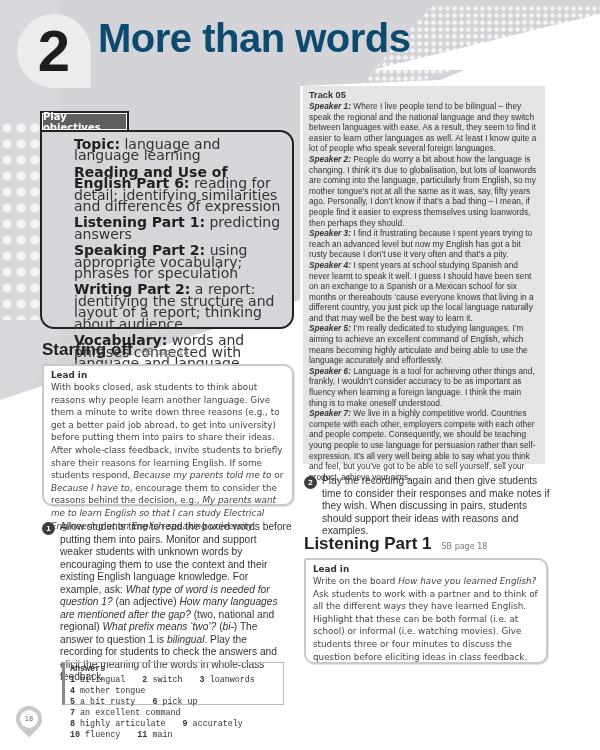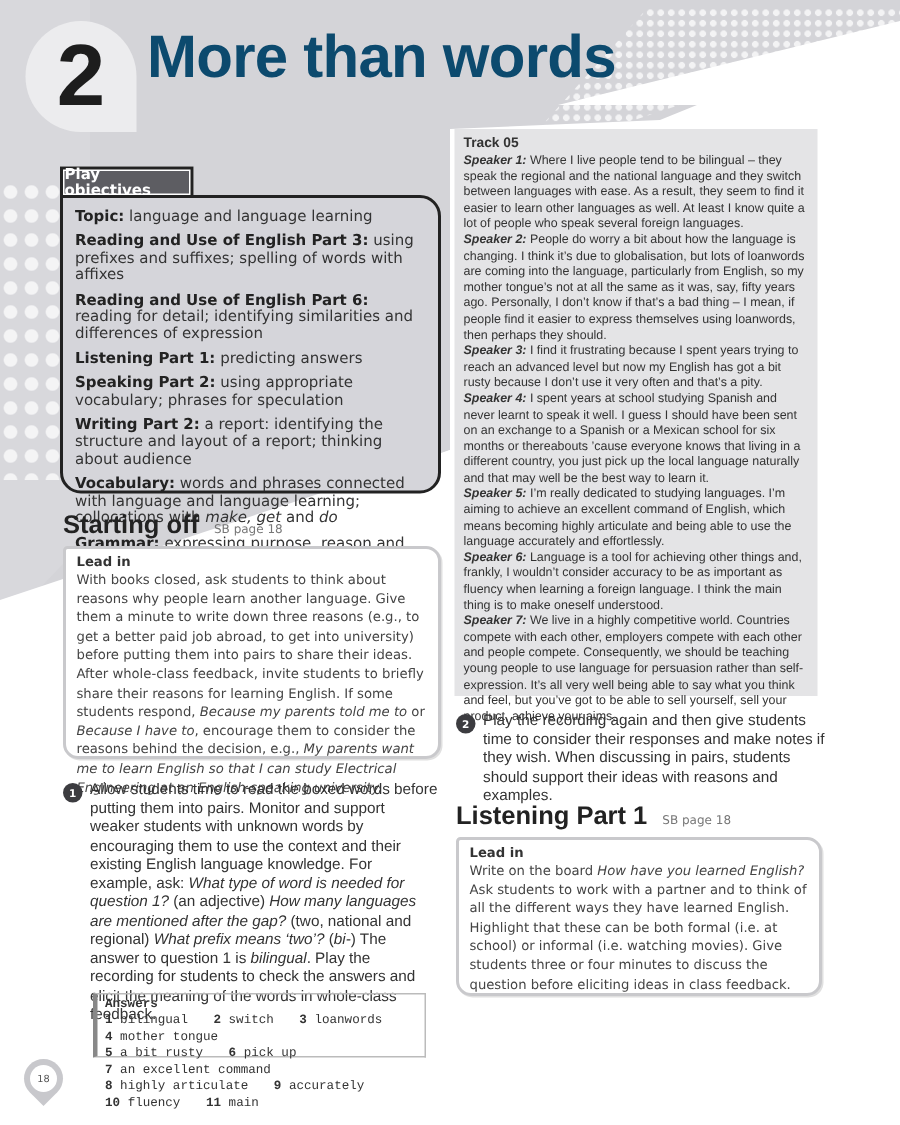--- a/index.html
+++ b/index.html
@@ -59,21 +59,21 @@
     .obj-tab-inner {
       background: #5d5d62; color: #fff; font-weight: 700; font-size: 10px;
       height: 100%; display: flex; align-items: center; justify-content: center;
       font-family: "DejaVu Sans", sans-serif;
     }
     .obj-box {
       position: absolute; left: 40px; top: 130px; width: 254px; height: 199px;
       background: #d5d5da; border: 2.5px solid #222; border-radius: 0 14px 14px 14px;
       padding: 7px 7px 4px 8px;
     }
-    .obj-item { font-size: 10px; line-height: 11.4px; margin-bottom: 5px; color: #333; }
+    .obj-item { font-size: 14px; line-height: 11.4px; margin-bottom: 5px; color: #333; margin-left: 24px; }
     .obj-item b { color: #222; }
     .obj-item i { font-style: italic; }
 
     
     .section-heading {
       position: absolute; display: flex; align-items: baseline;
     }
     .section-heading .h {
       font-family: "Liberation Sans", sans-serif; font-weight: 700; font-size: 17px; color: #222;
     }
@@ -145,21 +145,20 @@
 <div class="chapter-badge">
   <span class="chapter-number">2</span>
 </div>
 <h1 class="page-title">More than words</h1>
 
 <div class="obj-tab">
   <div class="obj-tab-inner">Play objectives</div>
 </div>
 <div class="obj-box">
   <p class="obj-item"><b>Topic:</b> <span>language and language learning</span></p>
-  <p class="obj-item"><b>Reading and Use of English Part 3:</b> <span>using prefixes and suffixes; spelling of words with affixes</span></p>
   <p class="obj-item"><b>Reading and Use of English Part 6:</b> <span>reading for detail; identifying similarities and differences of expression</span></p>
   <p class="obj-item"><b>Listening Part 1:</b> <span>predicting answers</span></p>
   <p class="obj-item"><b>Speaking Part 2:</b> <span>using appropriate vocabulary; phrases for speculation</span></p>
   <p class="obj-item"><b>Writing Part 2:</b> <span>a report: identifying the structure and layout of a report; thinking about audience</span></p>
   <p class="obj-item"><b>Vocabulary:</b> <span>words and phrases connected with language and language learning; collocations with</span> <i>make, get</i><span> and </span><i>do</i></p>
   <p class="obj-item"><b>Grammar:</b> <span>expressing purpose, reason and result</span></p>
 </div>
 
 <div class="section-heading" style="left:42px; top:340px;">
   <span class="h">Starting off</span>

